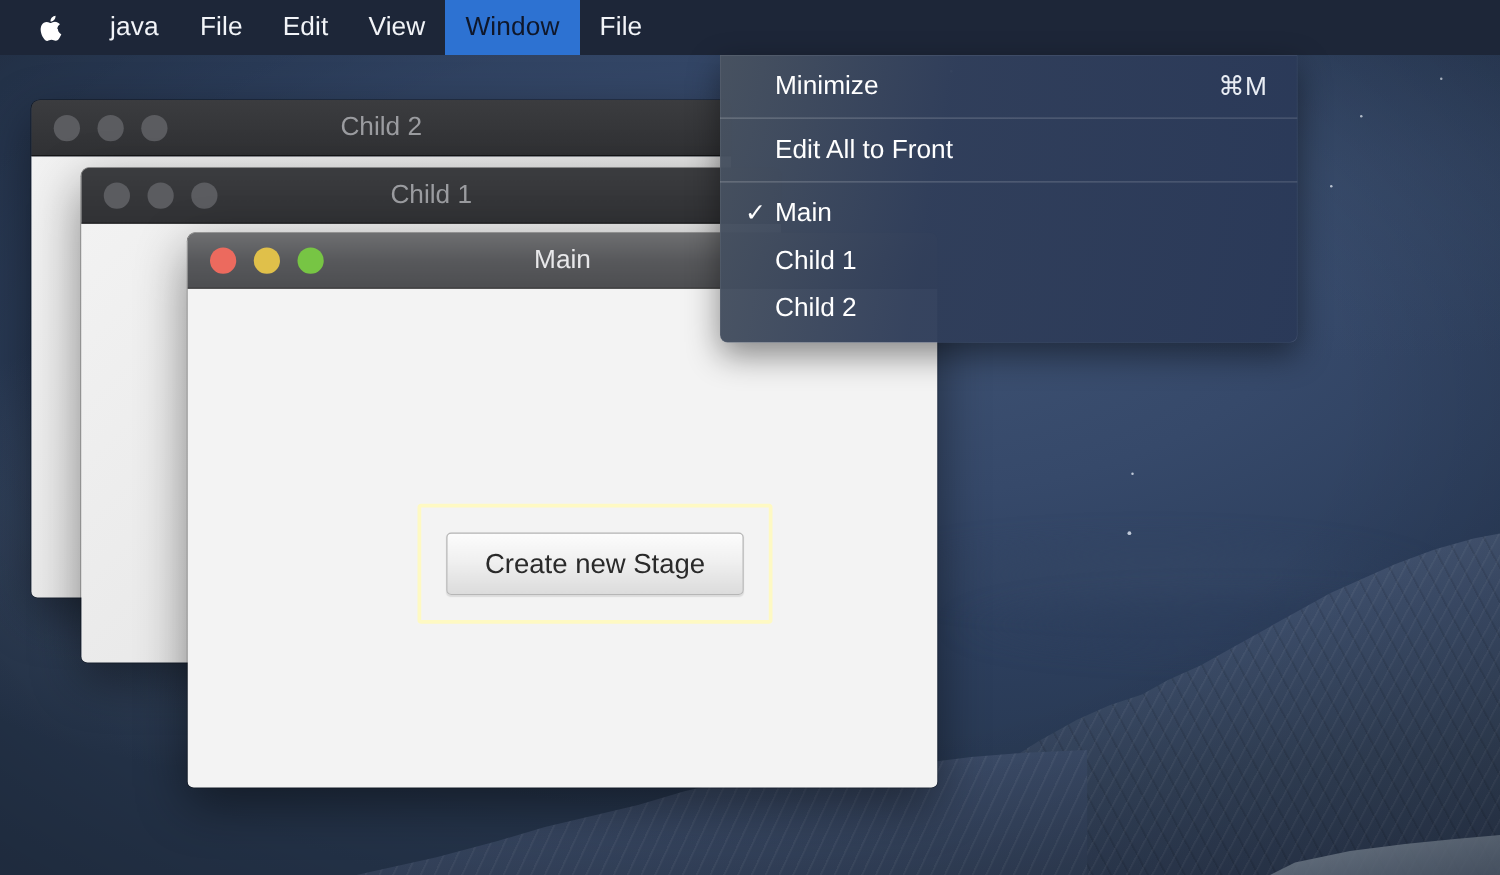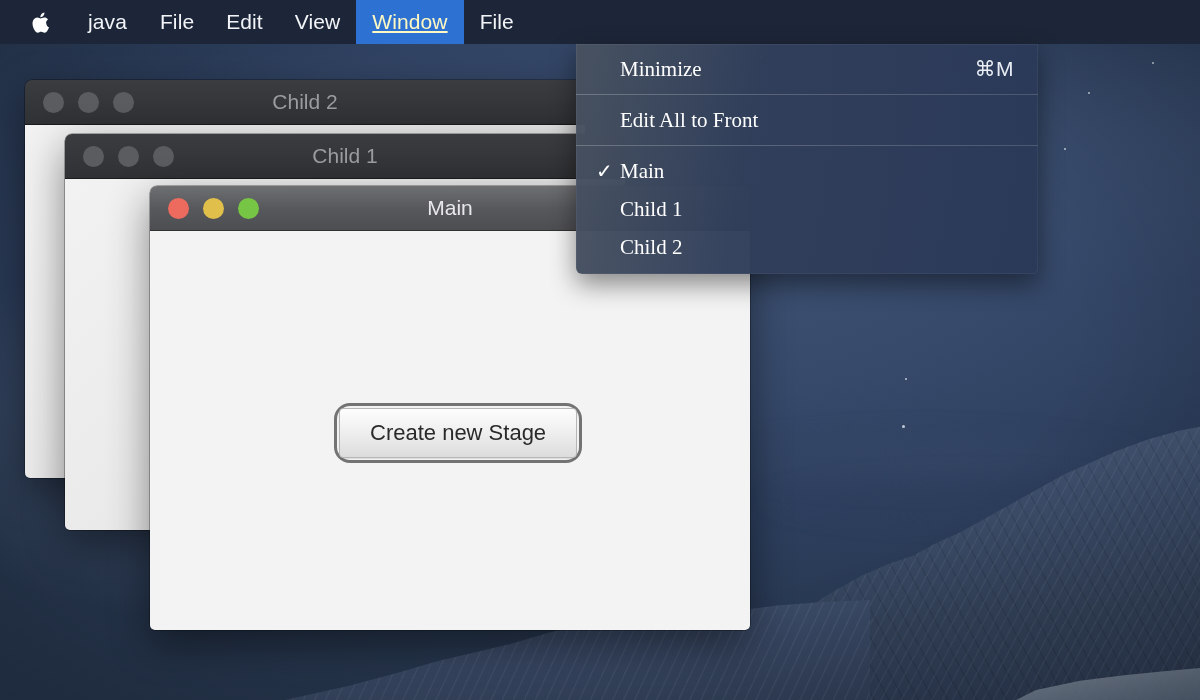--- a/index.html
+++ b/index.html
@@ -117,22 +117,21 @@
     padding: 0 16px;
     color: #f2f4f8;
     font-size: 21px;
     letter-spacing: .1px;
     white-space: nowrap;
   }
   .mb-item.apple { padding: 0 19px 0 31px; }
   .mb-item.appname { font-weight: normal; padding: 0 17px; }
   .mb-item.active {
     background: #2d72d2;
-    color: #fef9c3;
-    text-decoration: underline;
+    color: #0f172a;
   }
   .apple-glyph { display: block; width: 21px; height: 25px; }
 
   
   #window-menu {
     position: absolute;
     left: 576px; top: 44px;
     width: 462px;
     background: linear-gradient(100deg, rgba(72,82,96,0.97) 0%, rgba(48,62,90,0.97) 38%, rgba(42,57,88,0.97) 100%);
     border-radius: 0 0 6px 6px;
@@ -150,21 +149,21 @@
     font-size: 21px;
     white-space: nowrap;
   }
   .menu-check {
     width: 24px;
     flex: 0 0 24px;
     font-size: 20px;
     color: #ffffff;
     line-height: 1;
   }
-  .menu-label { flex: 1 1 auto; font-family: Liberation Serif, serif; }
+  .menu-label { flex: 1 1 auto; }
   .menu-shortcut {
     margin-left: 26px;
     color: #e9edf4;
     font-size: 21px;
     letter-spacing: .5px;
   }
   .menu-sep {
     height: 1px;
     margin: 6px 0;
     background: linear-gradient(90deg, rgba(255,255,255,0.22), rgba(255,255,255,0.16));
@@ -227,23 +226,23 @@
   .light.red    { background: #ec6a5e; }
   .light.yellow { background: #e0c04a; }
   .light.green  { background: #77c544; }
 
   
   .btn-wrap {
     position: absolute;
     left: 334px; top: 403px;
   }
   .focus-ring {
-    border: 3px solid #737373;
-    border-radius: 16px;
-    padding: 2px;
+    border: 3px solid #fef9c3;
+    border-radius: 3px;
+    padding: 20px;
     background: transparent;
   }
   .stage-btn {
     display: block;
     border: 1px solid #b6b6b6;
     border-radius: 4px;
     background: linear-gradient(180deg, #fdfdfd 0%, #efefef 48%, #dcdcdc 100%);
     color: #2a2a2a;
     font-size: 22px;
     font-family: "Liberation Sans", sans-serif;

